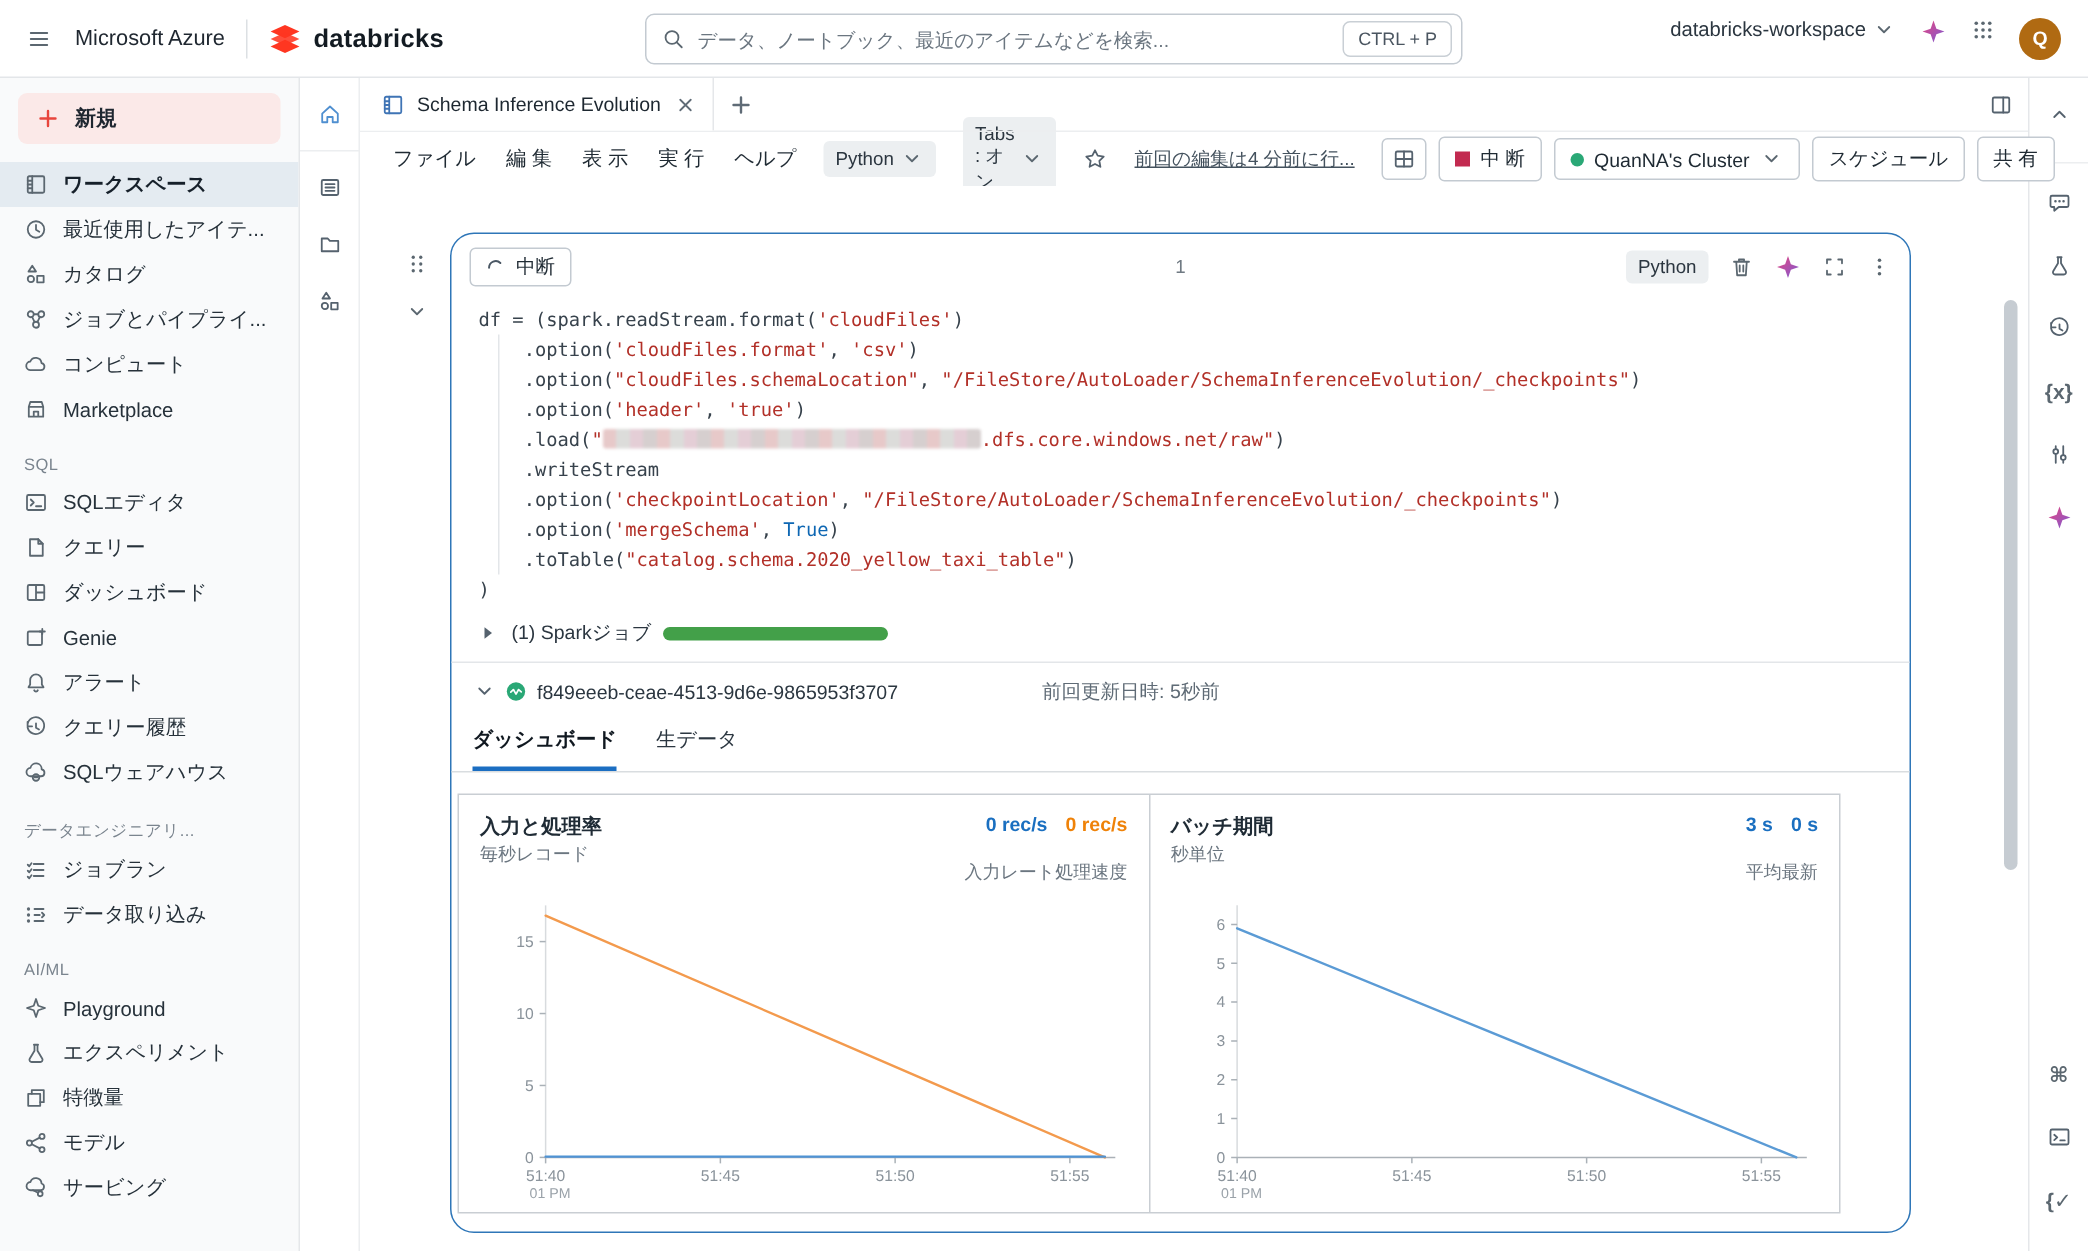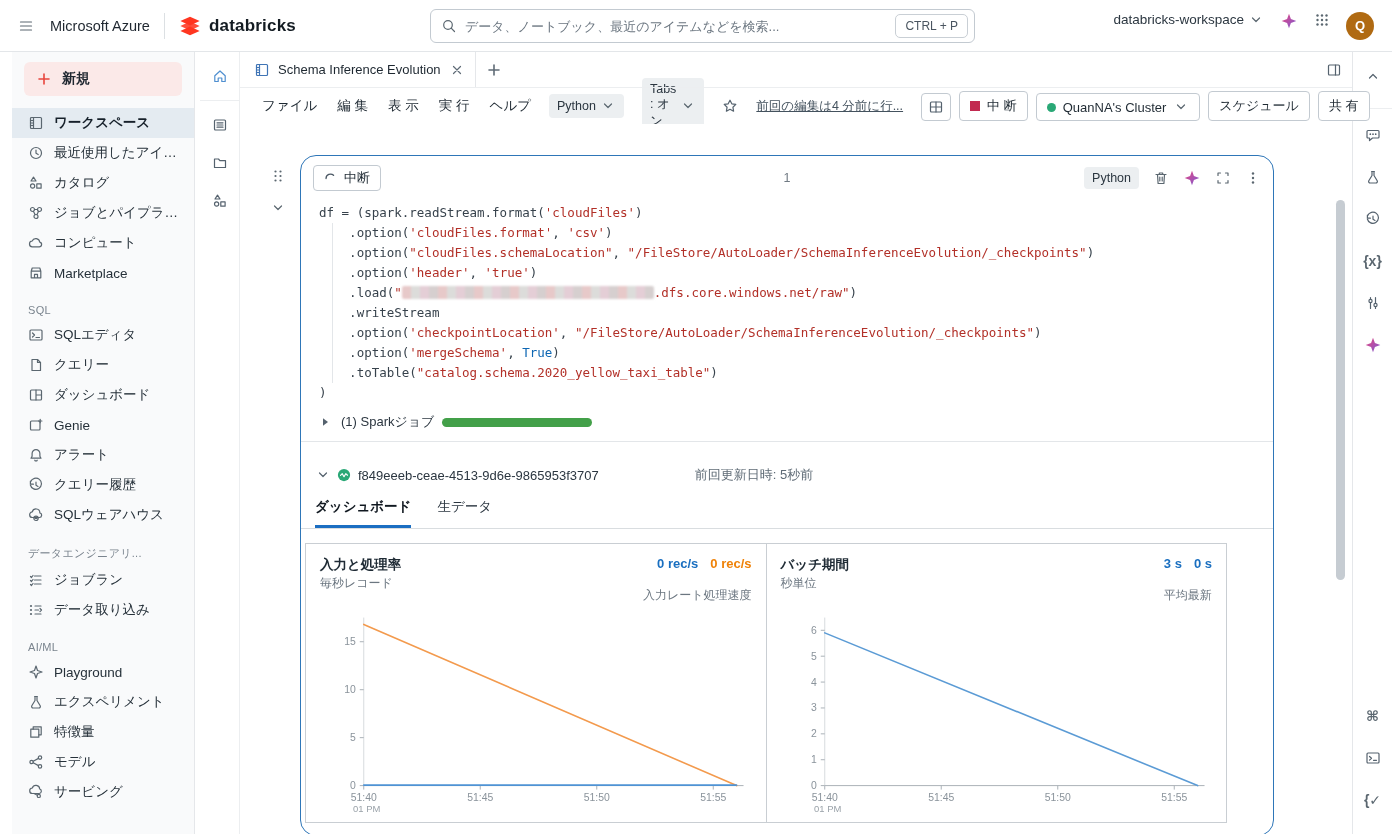--- a/index.html
+++ b/index.html
@@ -20,21 +20,21 @@
     font-family:inherit;background:transparent}
   #search input::placeholder{color:#6b7680}
   .shortcut{border:1px solid #c9cfd5;border-radius:5px;font-size:12px;color:#4a5560;
     padding:4px 9px;background:#fff}
   #topbar .right{margin-left:auto;display:flex;align-items:flex-start;gap:16px}
   .workspace{display:flex;align-items:center;gap:4px;font-size:13.5px;color:#2b3640}
   .avatar{width:28px;height:28px;border-radius:50%;background:#b06a12;color:#fff;
     display:flex;align-items:center;justify-content:center;font-size:13px;font-weight:700}
 
   
-  #sidebar{position:absolute;left:12px;top:52px;width:183px;height:782px;background:#f9fafb;
+  #sidebar{position:absolute;left:0;top:52px;width:200px;height:782px;background:#f9fafb;
     border-right:1px solid #e5e7ea;overflow:hidden;padding-top:8px}
   .new-btn{margin:2px 12px 12px 12px;height:34px;border-radius:6px;background:#fbe9e8;
     display:flex;align-items:center;gap:10px;padding:0 12px;font-size:14px;font-weight:700;color:#1f2730;cursor:pointer}
   .new-btn .icon{color:#e8453c}
   .side-item{display:flex;align-items:center;gap:10px;height:30px;padding:0 8px 0 16px;
     font-size:13.5px;color:#26313a;cursor:pointer;white-space:nowrap;overflow:hidden}
   .side-item .lbl{overflow:hidden;text-overflow:ellipsis}
   .side-item.active{background:#e4ebf1;font-weight:700;color:#16202a}
   .side-header{margin:16px 0 4px 16px;font-size:11px;color:#7a848e;letter-spacing:.3px}
 
@@ -62,21 +62,21 @@
   .tab-close{color:#5f6b76;cursor:pointer;display:flex}
   .tab-plus{width:36px;display:flex;align-items:center;justify-content:center;color:#5f6b76;cursor:pointer}
   .tab-right{position:absolute;right:10px;top:0;height:36px;display:flex;align-items:center;color:#55626e;cursor:pointer}
 
   #toolbar{height:36px;display:flex;align-items:center;padding:0 14px 0 22px;gap:18px;font-size:13.5px;color:#1f2a33}
   .menu-item{cursor:pointer;white-space:pre}
   .pill{background:#eceff1;border-radius:4px;padding:4px 8px;font-size:12.5px;display:flex;
     align-items:center;gap:4px;cursor:pointer;color:#2b3640}
   .star{color:#55626e;cursor:pointer;display:flex}
   .edit-link{font-size:12.5px;color:#44525e;text-decoration:underline;cursor:pointer;white-space:nowrap}
-  #toolbar .right{margin-left:auto;display:flex;align-items:flex-end;gap:8px}
+  #toolbar .right{margin-left:auto;display:flex;align-items:center;gap:8px}
   .tb-btn{border:1px solid #c3cad1;border-radius:4px;background:#fff;display:flex;align-items:center;
     gap:7px;padding:5px 10px;font-size:13px;color:#1f2a33;cursor:pointer;white-space:nowrap}
   .tb-btn.iconbtn{padding:5px 6px;color:#55626e}
   .stop-sq{width:10px;height:10px;background:#c22a50;display:inline-block}
   .grn-dot{width:9px;height:9px;border-radius:50%;background:#2aa876;display:inline-block}
 
   
   #canvas{position:relative;height:710px;background:#fff}
   .gutter{position:absolute;left:30px;top:44px;display:flex;flex-direction:column;gap:16px;color:#77828c}
   #cell{position:absolute;left:60px;top:31px;width:974px;border:1px solid #2e76b8;border-radius:16px;background:#fff}
@@ -95,21 +95,21 @@
   .tk-d{color:#37424c}
   .tk-s{color:#b23028}
   .tk-k{color:#0e67b3}
   .redacted{display:inline-block;width:252px;height:13px;border-radius:2px;vertical-align:-2px;
     background:repeating-linear-gradient(90deg,#e7c9c9 0 9px,#dcdcda 9px 18px,#e4ced6 18px 27px,#d6cfcf 27px 36px);
     filter:blur(1.2px)}
   .spark-row{display:flex;align-items:center;gap:8px;padding:6px 0 10px 16px;font-size:13px;color:#2b3640}
   .spark-row .icon{color:#55626e}
   .spark-bar{width:150px;height:9px;border-radius:5px;background:#43a049}
 
-  .stream-row{display:flex;align-items:center;border-top:1px solid #e3e6e9;padding:24px 0 6px 14px;font-size:13px}
+  .stream-row{display:flex;align-items:center;border-top:1px solid #e3e6e9;padding:10px 0 6px 14px;font-size:13px}
   .stream-row .chev{color:#55626e;display:flex;margin-right:6px;cursor:pointer}
   .stream-id{color:#2b3640;margin-left:7px}
   .stream-upd{color:#5f6b76;margin-left:96px}
 
   .dash-tabs{padding:8px 0 0 14px;border-bottom:1px solid #d9dde0;display:flex;gap:26px;font-size:13.5px}
   .dash-tab{padding-bottom:9px;cursor:pointer;color:#2b3640}
   .dash-tab.active{font-weight:700;color:#101820;border-bottom:3px solid #1b6ec2}
 
   #charts{margin:14px 46px 0 4px;border:1px solid #c9ced3;display:flex;height:280px;background:#fff}
   .panel{flex:1;padding:12px 14px 6px;min-width:0}

